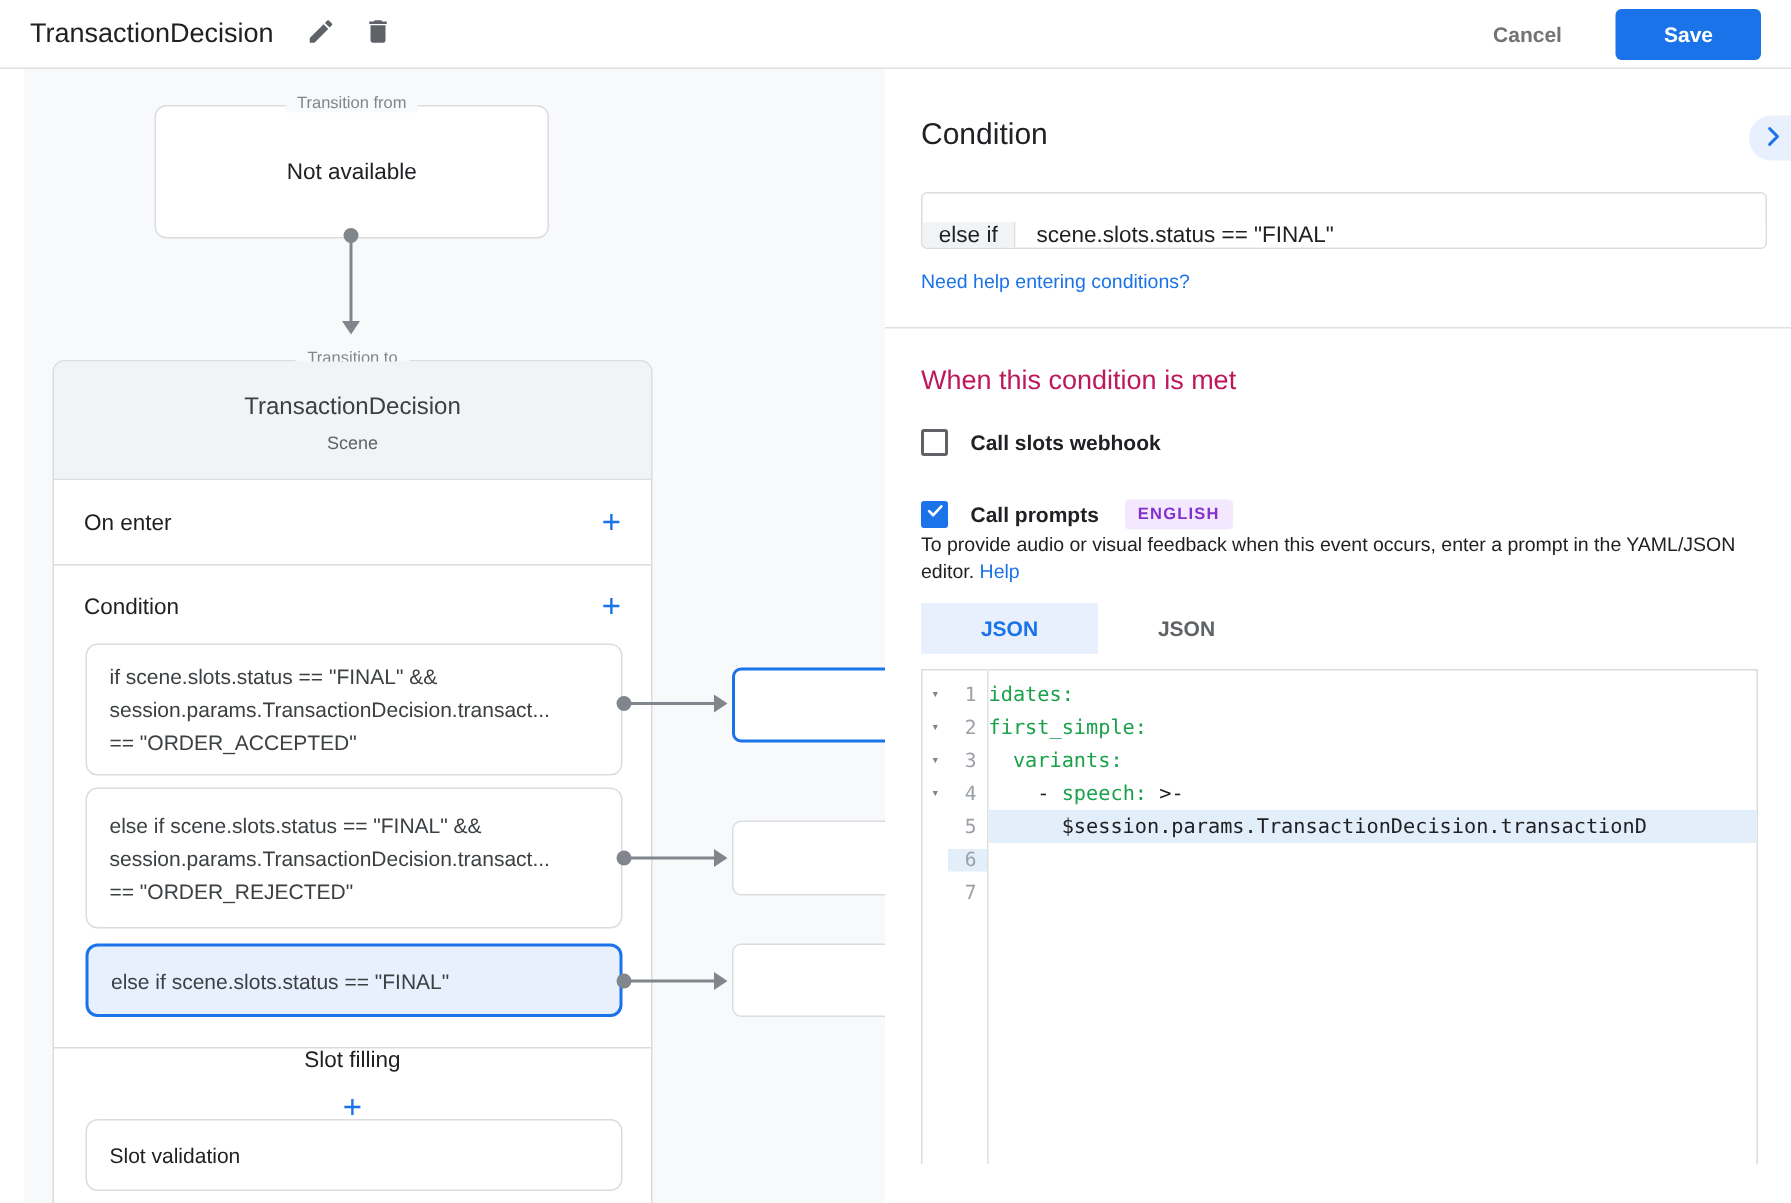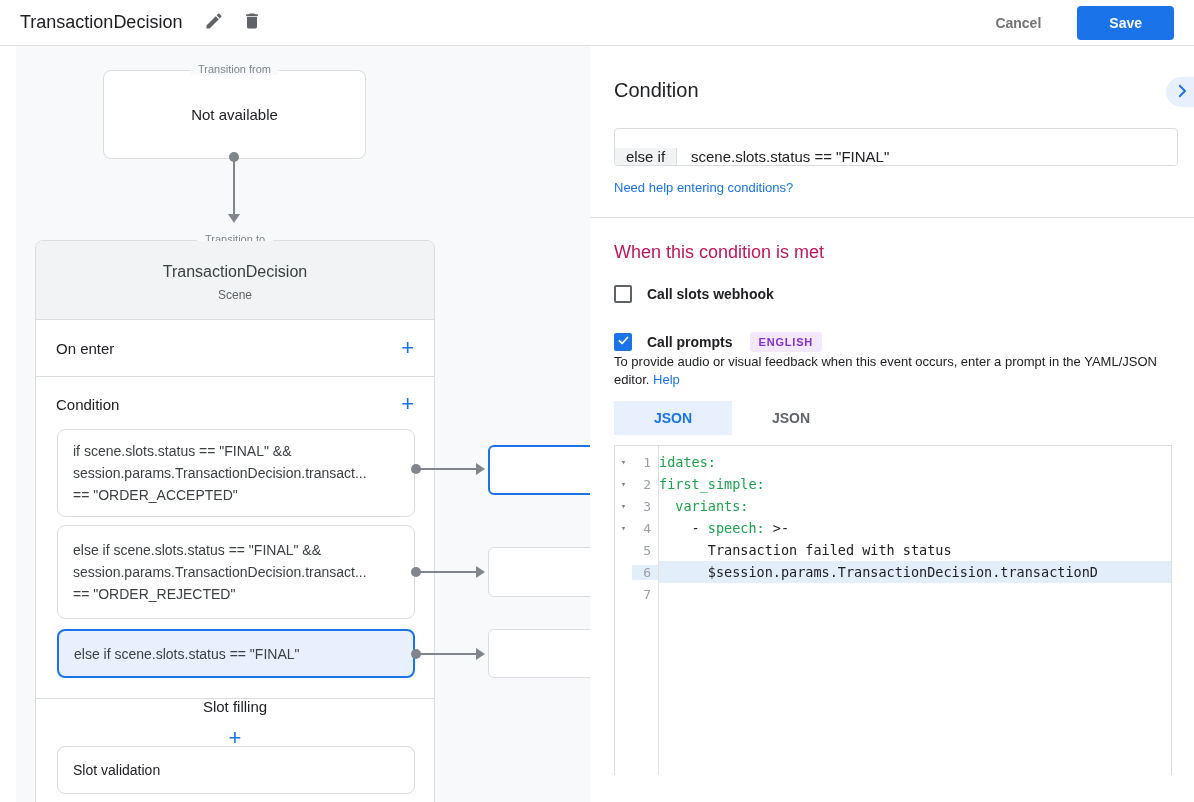--- a/index.html
+++ b/index.html
@@ -279,18 +279,17 @@
         <div class="gl">
           <span class="fold"></span>
           <span class="num">7</span>
         </div>
       </div>
     <div class="code">
         <div class="cl"><span class="key">idates:</span></div>
         <div class="cl"><span class="key">first_simple:</span></div>
         <div class="cl"><span class="key">  variants:</span></div>
         <div class="cl"><span>    - </span><span class="key">speech:</span><span> &gt;-</span></div>
-        <div class="cl"><span>      Transaction failed with status</span></div>
         <div class="cl hl"><span>      $session.params.TransactionDecision.transactionD</span></div>
         <div class="cl"></div>
       </div>
   </div>
 </div>
 
 </body></html>

